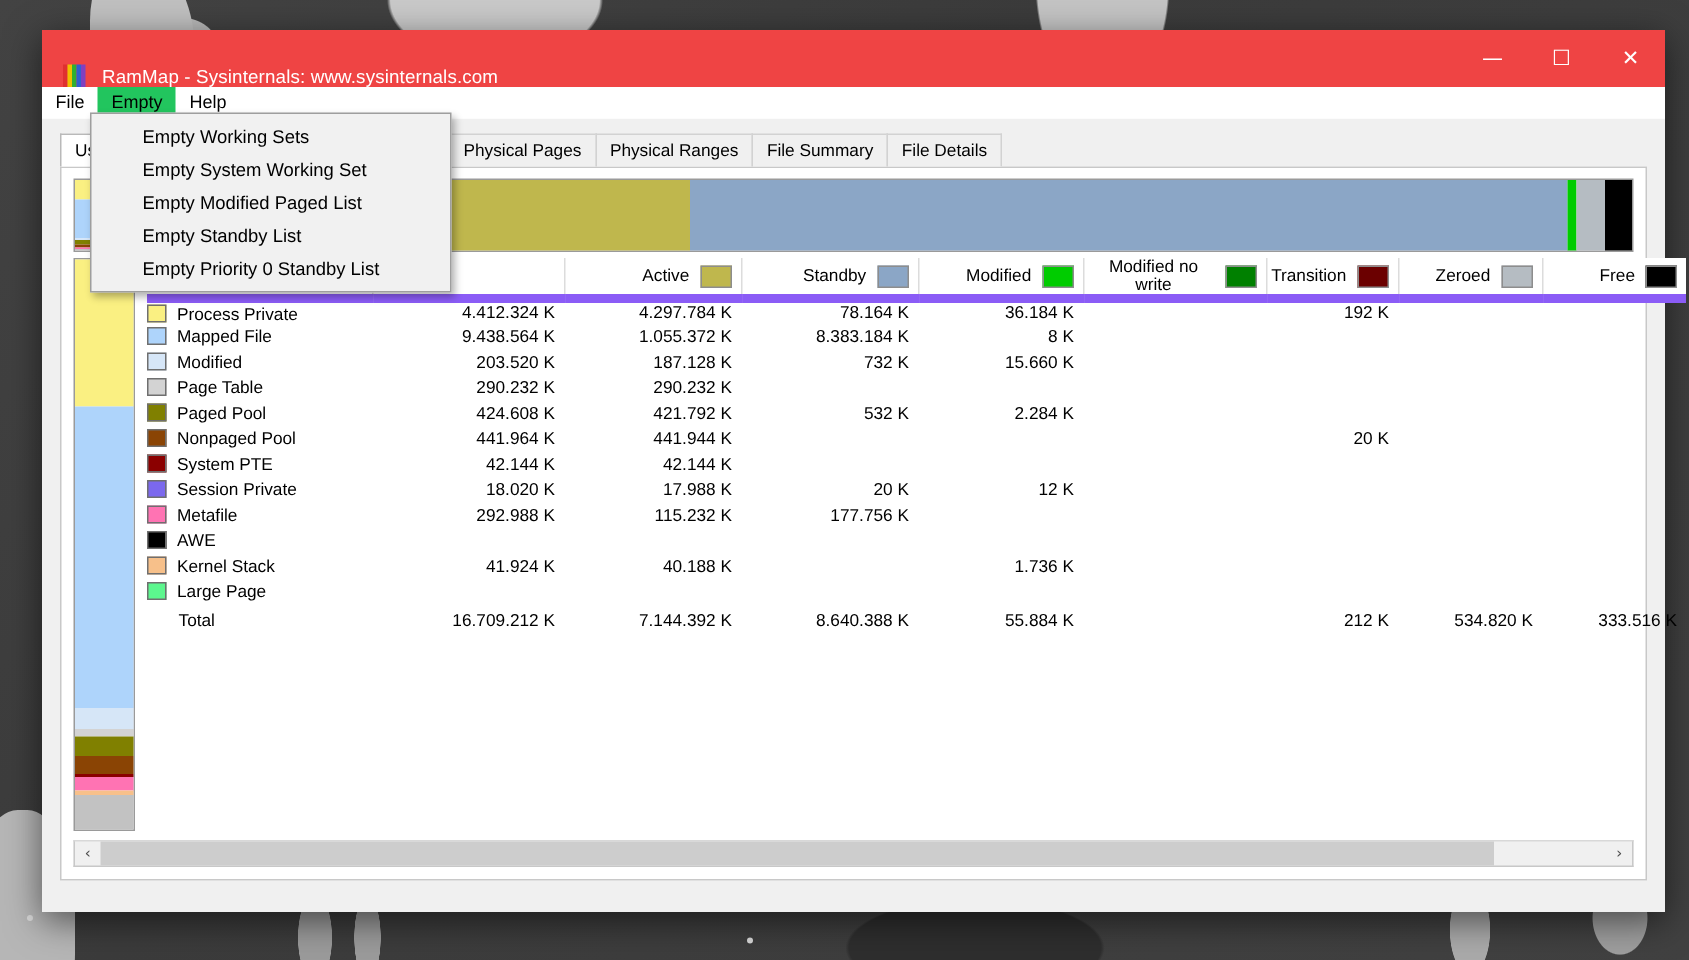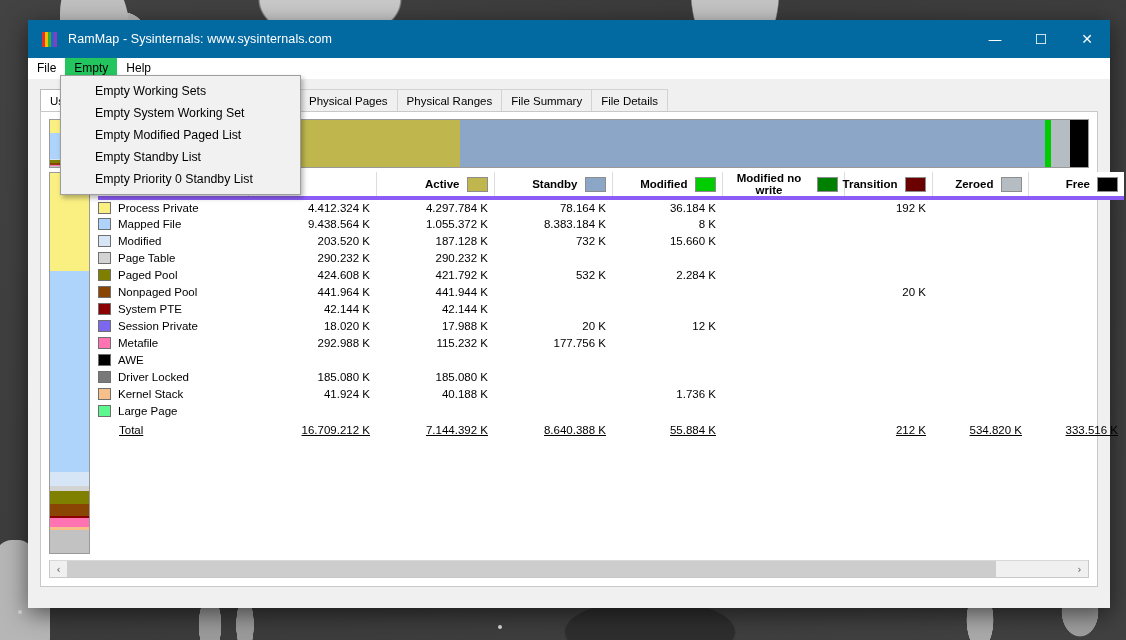--- a/index.html
+++ b/index.html
@@ -33,22 +33,22 @@
   .dot { position:absolute; width:4px; height:4px; border-radius:50%; background:#d8d8d8; }
 
   
   #window {
     position:absolute; left:28px; top:20px; width:1082px; height:588px;
     background:#f0f0f0;
     box-shadow:0 6px 22px rgba(0,0,0,.55);
     display:flex; flex-direction:column;
   }
   #titlebar {
-    height:38px; background:#0369a1; color:#fff;
-    display:flex; align-items:center; flex:0 0 auto;
+    height:38px; background:#ef4444; color:#fff;
+    display:flex; align-items:flex-end; flex:0 0 auto;
   }
   #appicon { width:16px; height:15px; margin-left:14px; display:flex; }
   #appicon i { display:block; width:3px; height:15px; }
   #title { font-size:12.5px; margin-left:10px; letter-spacing:.1px; }
   #wbtns { margin-left:auto; display:flex; height:38px; }
   #wbtns div {
     width:46px; height:38px; display:flex; align-items:center; justify-content:center;
     font-size:14px; color:#fff; font-family:"DejaVu Sans", sans-serif;
   }
 
@@ -108,35 +108,35 @@
   #tallStripOuter {
     width:41px; border:1px solid #9a9a9a; background:#fff; flex:0 0 auto;
     display:flex; flex-direction:column; margin-top:0;
   }
   #tallStripOuter i { display:block; width:100%; }
 
   #tableWrap { flex:1 1 auto; margin-left:8px; display:flex; flex-direction:column; min-width:0; }
 
   table { border-collapse:collapse; width:100%; table-layout:fixed; font-size:11.5px; color:#000; }
   thead th {
-    font-weight:bold; height:24px; vertical-align:middle;
-    border-bottom:4px solid #8b5cf6; border-right:1px solid #dcdcdc;
+    font-weight:normal; height:24px; vertical-align:middle;
+    border-bottom:6px solid #8b5cf6; border-right:1px solid #dcdcdc;
     padding:0 6px; background:#fff;
   }
   thead th .hinner { display:flex; align-items:center; justify-content:flex-end; gap:7px; }
   thead th .sw { width:21px; height:15px; border:1px solid #8d8d8d; flex:0 0 auto; }
   thead th.c0 { border-right:1px solid #dcdcdc; }
   thead th.last { border-right:none; }
 
   tbody td { height:17px; padding:0 6px; white-space:nowrap; }
   td.lbl { text-align:left; padding-left:0; }
   td.num { text-align:right; }
   .rowsw { display:inline-block; width:13px; height:12px; border:1px solid #6f6f6f;
            vertical-align:-2px; margin-right:7px; }
-  tr.total td { padding-top:4px;text-decoration:underline; }
+  tr.total td { padding-top:4px; }
   tr.total td.lbl { padding-left:21px; }
 
   
   #hscroll {
     height:18px; border:1px solid #c8c8c8; border-top:1px solid #d8d8d8;
     background:#f0f0f0; display:flex; align-items:stretch; margin:6px 8px 8px 8px;
     flex:0 0 auto;
   }
   #hscroll .arr {
     width:17px; display:flex; align-items:center; justify-content:center;
@@ -393,31 +393,20 @@
                   <td class="num"></td>
                   <td class="num"></td>
                   <td class="num"></td>
                   <td class="num"></td>
                   <td class="num"></td>
                   <td class="num"></td>
                   <td class="num"></td>
                   <td class="num"></td>
                 </tr>
                 <tr>
-                  <td class="lbl"><span class="rowsw" style="background: rgb(120, 120, 120);"></span><span>Driver Locked</span></td>
-                  <td class="num">185.080 K</td>
-                  <td class="num">185.080 K</td>
-                  <td class="num"></td>
-                  <td class="num"></td>
-                  <td class="num"></td>
-                  <td class="num"></td>
-                  <td class="num"></td>
-                  <td class="num"></td>
-                </tr>
-                <tr>
                   <td class="lbl"><span class="rowsw" style="background: rgb(247, 192, 138);"></span><span>Kernel Stack</span></td>
                   <td class="num">41.924 K</td>
                   <td class="num">40.188 K</td>
                   <td class="num"></td>
                   <td class="num">1.736 K</td>
                   <td class="num"></td>
                   <td class="num"></td>
                   <td class="num"></td>
                   <td class="num"></td>
                 </tr>

